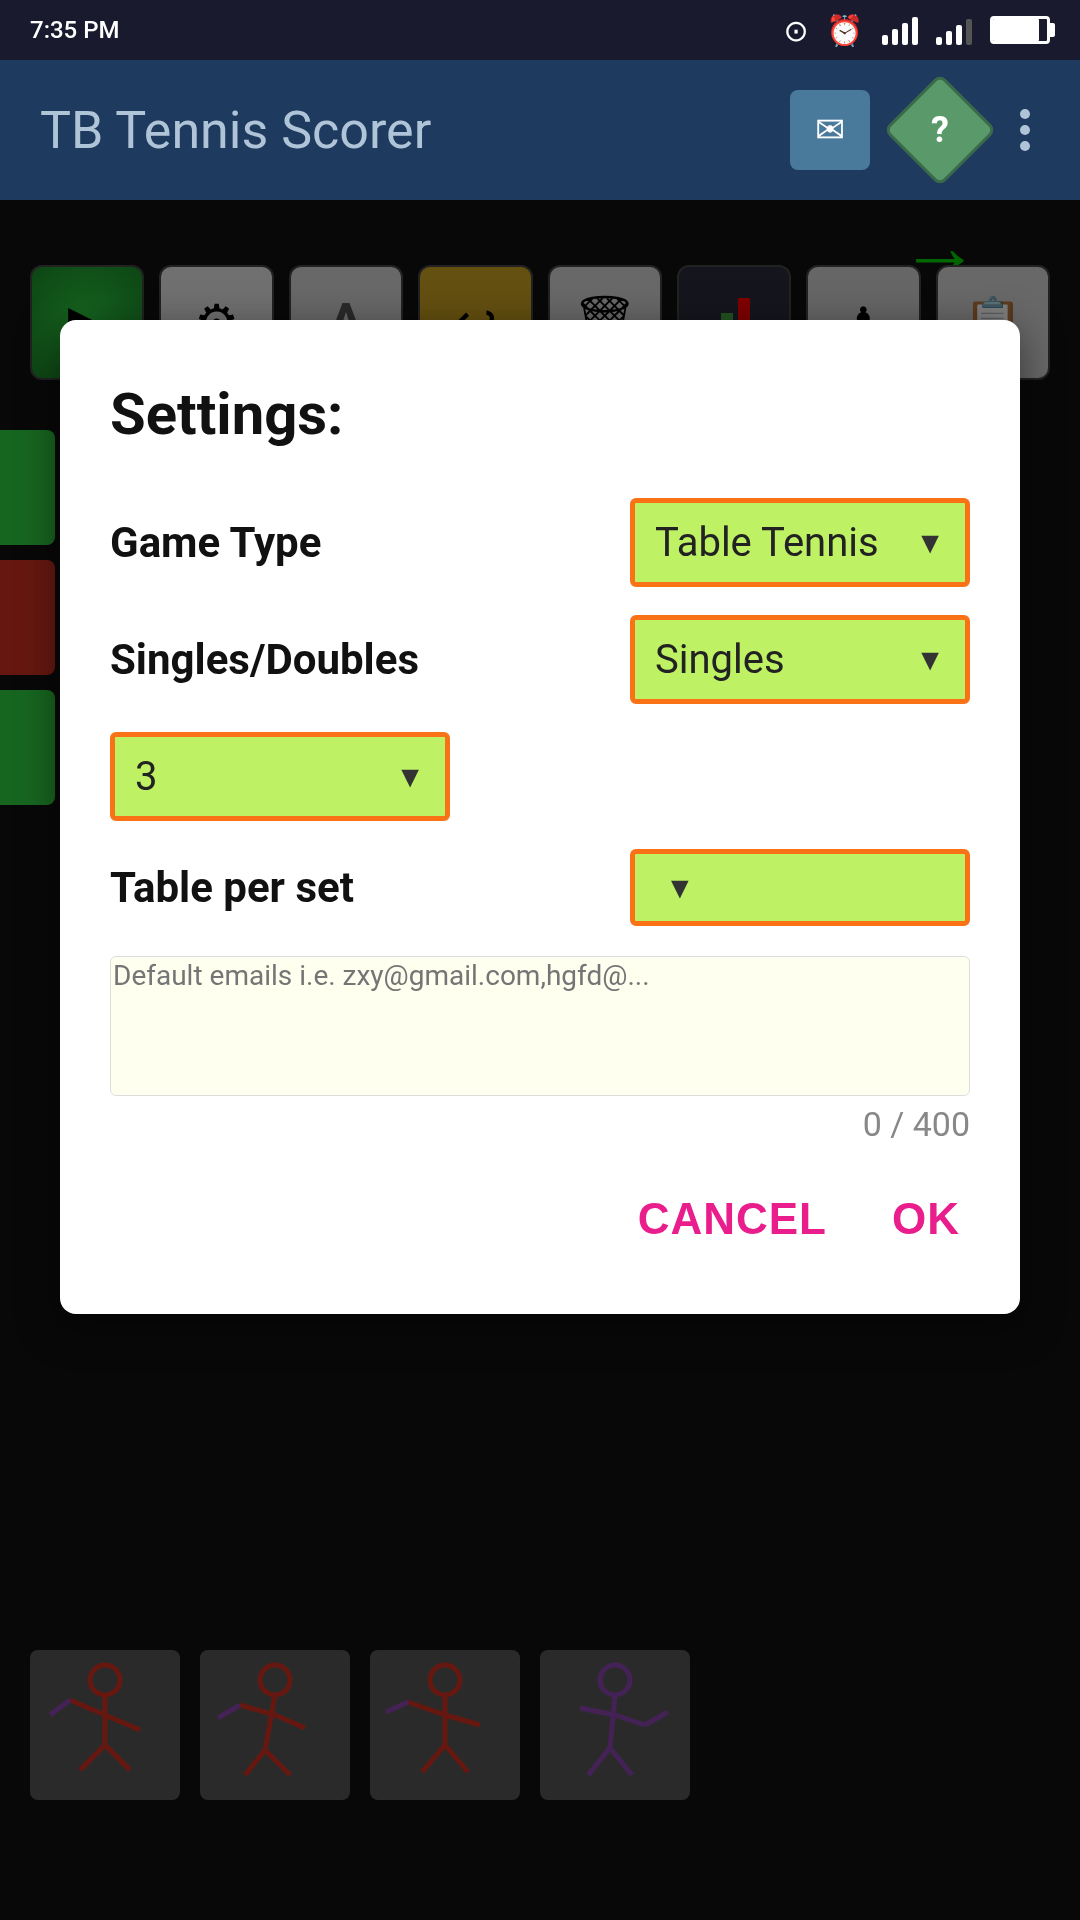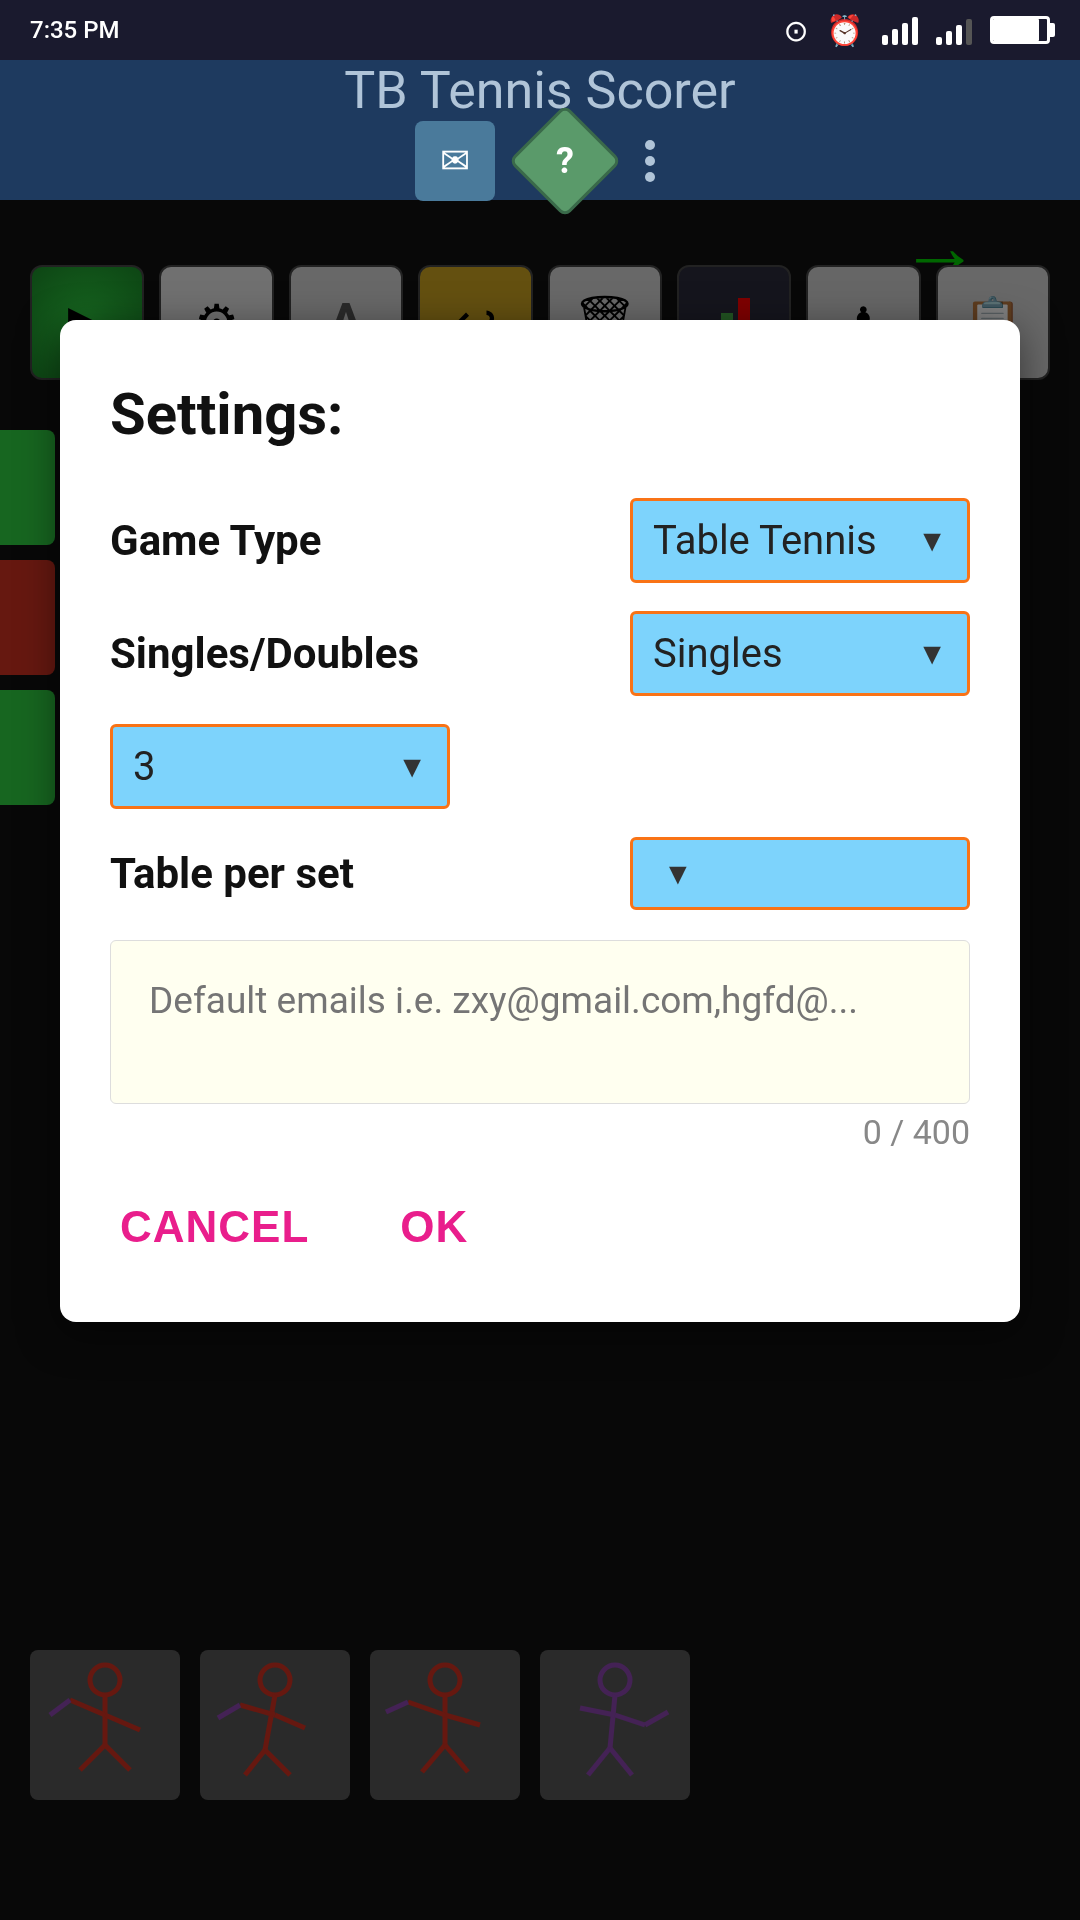--- a/index.html
+++ b/index.html
@@ -70,21 +70,20 @@
     
     .app-bar {
       width: 100%;
       height: 140px;
       background: #1e3a5f;
       display: flex;
       align-items: center;
       padding: 0 40px;
       position: relative;
       z-index: 100;
-      flex-direction: column;
     }
     .app-title {
       color: #b0c4d8;
       font-size: 52px;
       font-weight: 400;
       flex: 1;
     }
     .app-bar-icons {
       display: flex;
       align-items: center;
@@ -217,22 +216,22 @@
     }
     .settings-label {
       font-size: 42px;
       font-weight: 700;
       color: #111;
       flex: 1;
     }
     .settings-select {
       display: flex;
       align-items: center;
-      background: #7dd3fc;
-      border: 3px solid #f97316;
+      background: #bef264;
+      border: 5px solid #f97316;
       border-radius: 6px;
       padding: 16px 20px;
       min-width: 340px;
       cursor: pointer;
     }
     .select-value {
       flex: 1;
       font-size: 40px;
       color: #222;
     }
@@ -245,37 +244,38 @@
       width: 100%;
       margin-top: 30px;
       margin-bottom: 20px;
     }
     .email-input {
       width: 100%;
       min-height: 140px;
       background: #fffff0;
       border: 1px solid #ddd;
       border-radius: 6px;
-      padding: 38px;
-      font-size: 37px;
+      padding: 2px;
+      font-size: 28px;
       color: #0369a1;
       resize: none;
       font-family: inherit;
       outline: none;
       vertical-align: top;
     }
     .char-count {
       text-align: right;
       font-size: 34px;
       color: #888;
       margin-top: 8px;
     }
     .dialog-buttons {
       display: flex;
-      gap: 71px;
+      justify-content: flex-end;
+      gap: 45px;
       margin-top: 30px;
     }
     .btn-cancel {
       font-size: 44px;
       font-weight: 700;
       color: #e91e8c;
       background: none;
       border: none;
       cursor: pointer;
       padding: 20px 10px;

